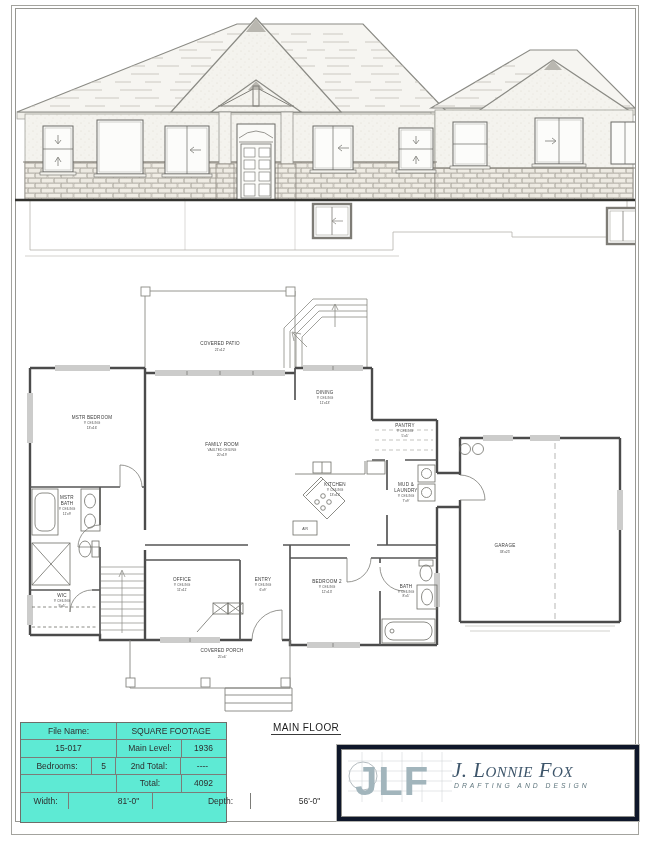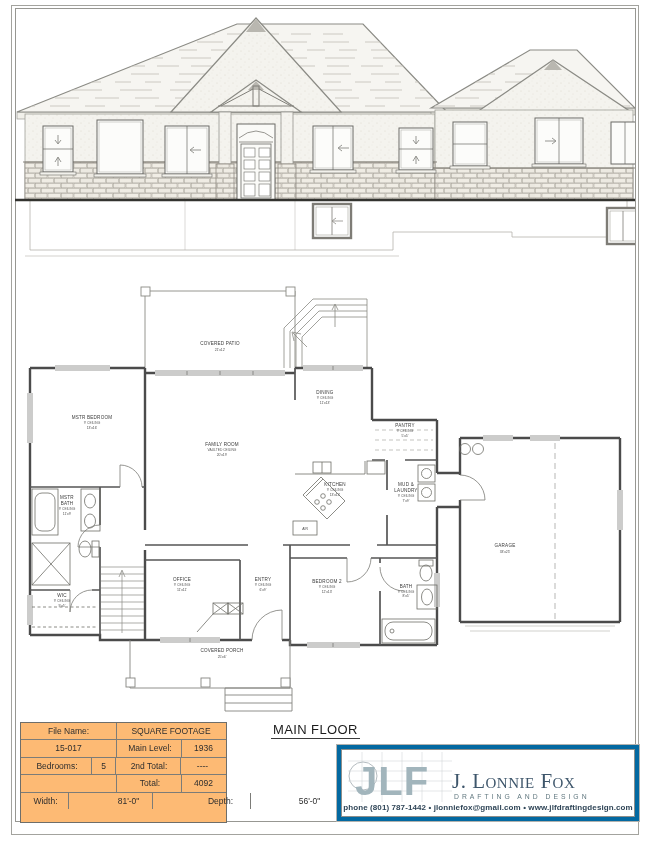--- a/index.html
+++ b/index.html
@@ -11,42 +11,42 @@
   svg{position:absolute;display:block;}
   .elev{left:15px;top:8px;}
   .plan{left:15px;top:275px;}
 
   
   .rn{font-family:"Liberation Sans",sans-serif;font-size:4.6px;fill:#3b3b3b;
       text-anchor:middle;letter-spacing:.2px;}
   .rs{font-family:"Liberation Sans",sans-serif;font-size:3.3px;fill:#5a5a5a;text-anchor:middle;}
   .ra{font-family:"Liberation Sans",sans-serif;font-size:3.4px;fill:#4a4a4a;text-anchor:middle;}
 
-  .mainfloor{position:absolute;left:271px;top:722px;font-size:13px;letter-spacing:.4px;
+  .mainfloor{position:absolute;left:271px;top:722px;font-size:10px;letter-spacing:.4px;
       color:#1c1c1c;border-bottom:1px solid #3a3a3a;padding:0 2px 1px 2px;display:inline-block;}
 
   
-  .infotable{position:absolute;left:20px;top:722px;width:205px;height:99px;background:#fdba74;
+  .infotable{position:absolute;left:20px;top:722px;width:205px;height:99px;background:#5eead4;
       border:1px solid #6e6e6a;font-size:8.5px;color:#2e2e2e;}
   .infotable::after{content:"";position:absolute;left:3px;top:3px;width:100%;height:100%;
       border-right:1px solid #9b9b97;border-bottom:1px solid #9b9b97;z-index:-1;}
   .trow{display:grid;height:16.4px;line-height:16.4px;border-bottom:1px solid #7c7c78;}
   .trow:last-child{border-bottom:none;gap:36px;}
   .tcell{border-right:1px solid #7c7c78;overflow:hidden;white-space:nowrap;padding:0 2px;}
   .tcell:last-child{border-right:none;}
   .tc-c{text-align:center;} .tc-l{text-align:center;padding-left:4px;}
 
   
-  .logoouter{position:absolute;left:336px;top:744px;width:302px;height:76px;border:1px solid #b2b2ae;background:#0369a1;}
+  .logoouter{position:absolute;left:336px;top:744px;width:302px;height:76px;border:1px solid #b2b2ae;background:#0f172a;}
   .logobox{position:absolute;left:4px;top:4px;width:292px;height:66px;border:1px solid #8e8e8a;background:#fff;}
   .logobox::after{content:"";position:absolute;left:4px;top:4px;width:100%;height:100%;
       border-right:1px solid #a8a8a4;border-bottom:1px solid #a8a8a4;z-index:-1;}
   .logorow{display:flex;align-items:flex-start;}
   .mono{width:104px;height:50px;position:relative;flex:0 0 auto;margin:2px 0 0 6px;}
-  .nameblock{margin-top:21px;}
+  .nameblock{margin-top:10px;font-style:italic;}
   .foxname{font-family:"Liberation Serif",serif;font-variant:small-caps;font-size:21px;
       line-height:21px;letter-spacing:.5px;color:#3e566b;}
   .tagline{font-size:6.8px;letter-spacing:3px;color:#60777f;margin-top:1px;margin-left:2px;}
   .contact{position:absolute;left:0;bottom:4px;width:100%;text-align:center;
       font-size:8px;font-weight:bold;color:#2f4557;letter-spacing:.1px;}
 </style>
 </head>
 <body>
 
 <div class="sheet">
@@ -468,16 +468,15 @@
             </g>
             <circle cx="15" cy="24" r="14" fill="none" stroke="#b6bdc1" stroke-width="1"></circle>
             <text x="7" y="43" font-family="Liberation Sans, sans-serif" font-size="40" font-weight="bold" fill="#a2b5bc" letter-spacing="1">JLF</text>
           </svg>
         </div>
         <div class="nameblock">
           <div class="foxname">J. Lonnie Fox</div>
           <div class="tagline">DRAFTING AND DESIGN</div>
         </div>
       </div>
-      <div class="contact">phone (801) 787-1442 • jlonniefox@gmail.com • www.jlfdraftingdesign.com</div>
     </div>
   </div>
 </div>
 
 </body></html>

